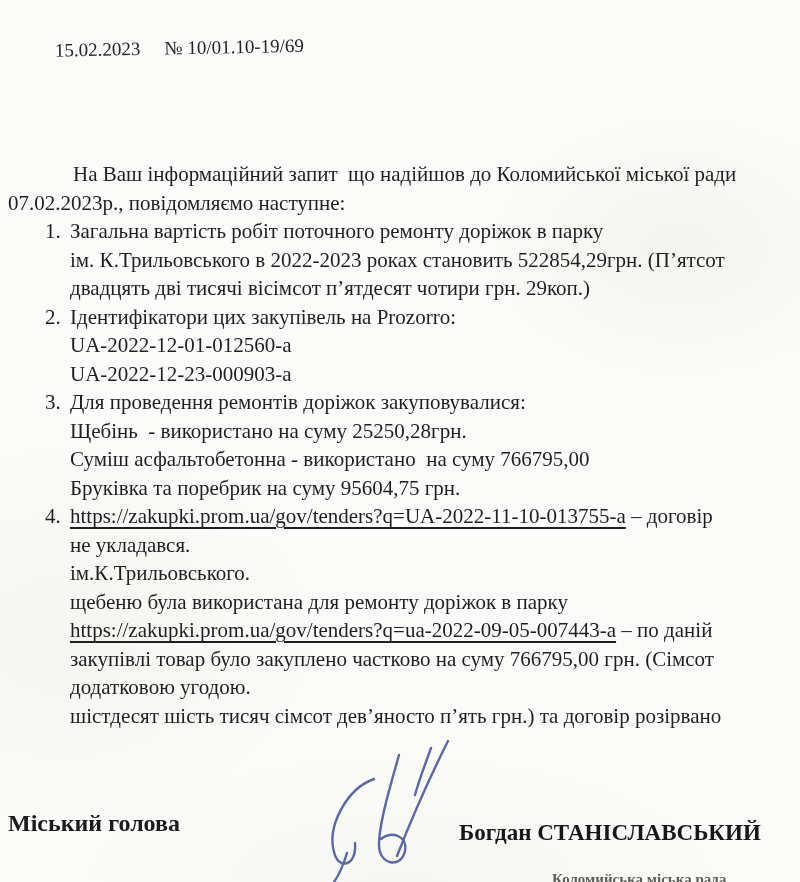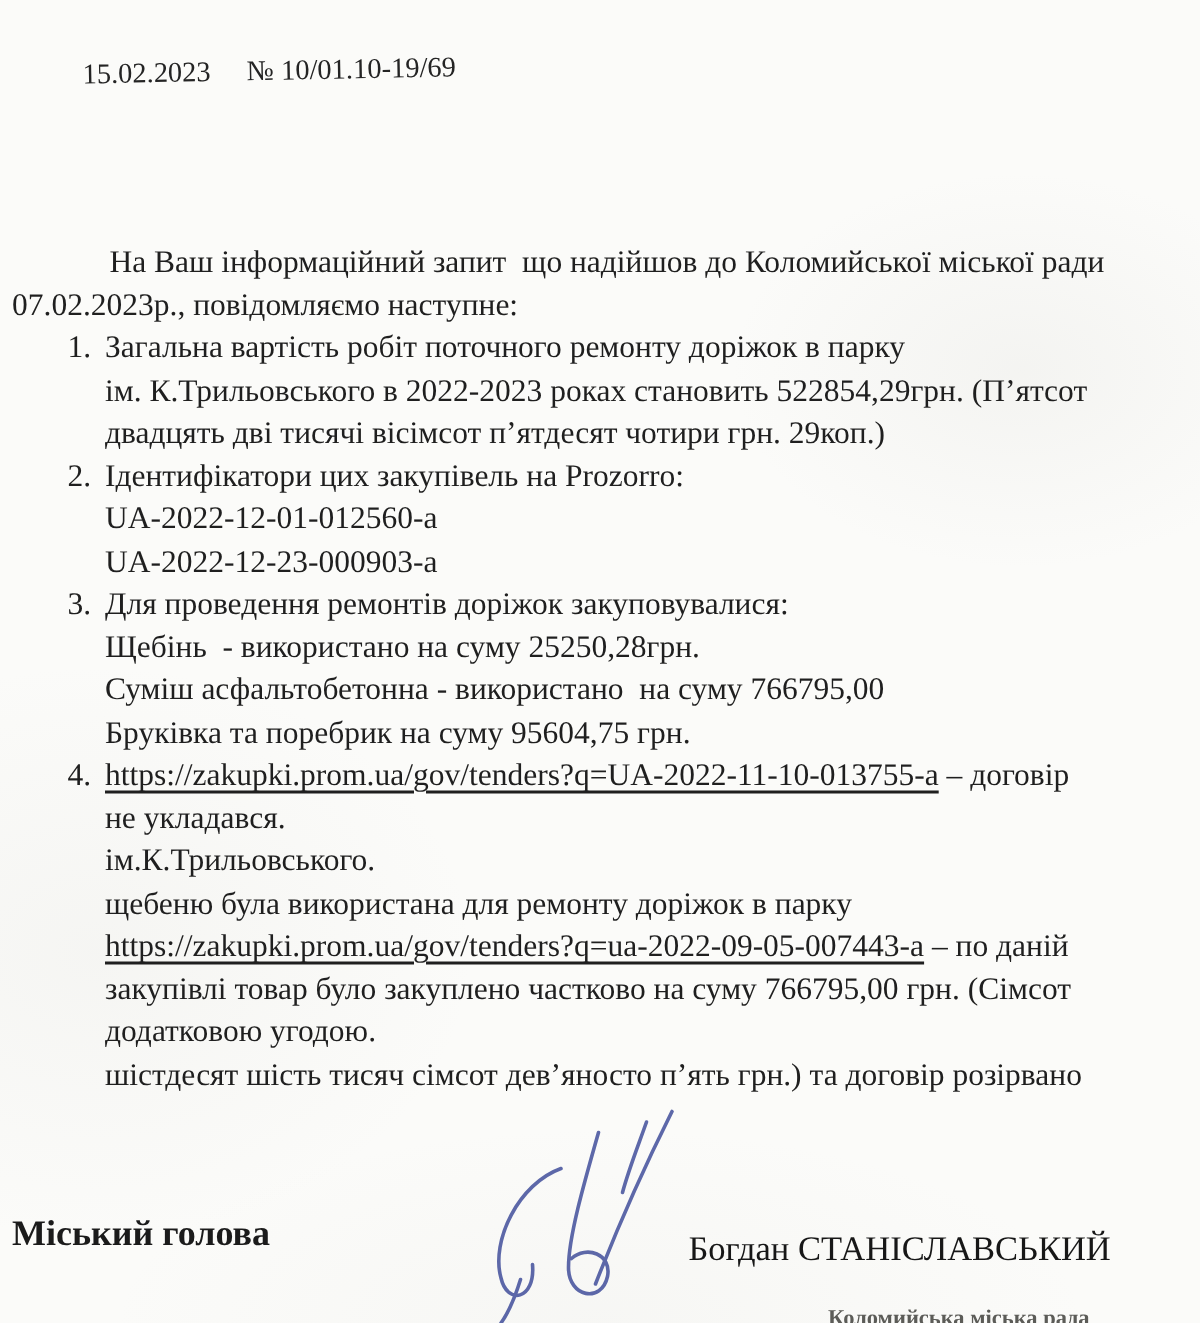--- a/index.html
+++ b/index.html
@@ -48,21 +48,21 @@
     cursor:pointer;
   }
 
   
   .footer-title {
     position:absolute; left:8px; top:789px;
     font-weight:bold; font-size:24px; color:#1b1b1b;margin-top:21px;
   }
   .footer-name {
     position:absolute; left:459px; top:820px;
-    font-weight:normal; font-size:23px; color:#171717;
+    font-weight:bold; font-size:23px; color:#171717;
     white-space:pre;
   }
   .footer-org {
     position:absolute; left:552px; top:871px;
     font-size:15px; font-weight:bold; color:#5c5c58;
     white-space:pre;
   }
 
   .signature-svg { position:absolute; left:300px; top:733px; }
 </style>

